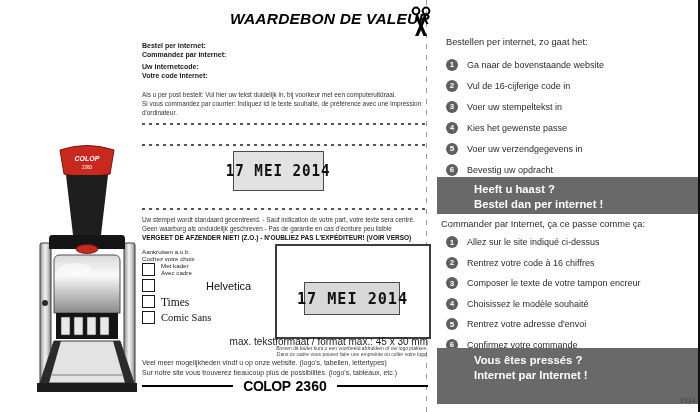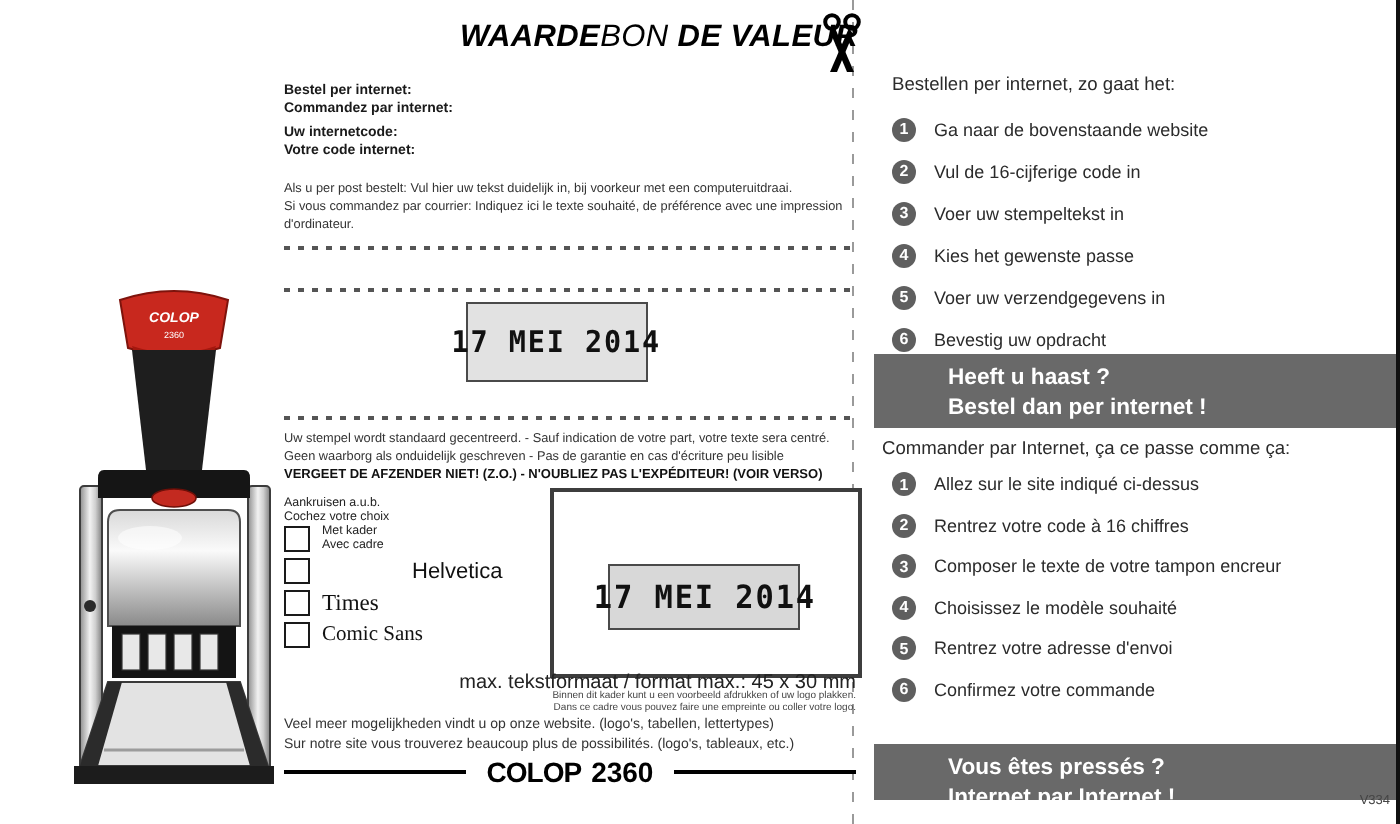--- a/index.html
+++ b/index.html
@@ -7,21 +7,21 @@
         font-family:"Liberation Sans",sans-serif;color:#222;}
 
   
   .cut-line{position:absolute;left:426px;top:0;width:1px;height:412px;
             background:repeating-linear-gradient(180deg,#9a9a9a 0 5px,transparent 5px 11px);}
   .right-border{position:absolute;right:0;top:0;width:2px;height:412px;background:#111;}
 
   
   .title{position:absolute;left:230px;top:10px;font-style:italic;font-weight:bold;
          font-size:15.5px;color:#000;letter-spacing:.2px;white-space:nowrap;}
-  .title .heavy{font-weight:400;}
+  .title .heavy{font-weight:700;}
   .scissors{position:absolute;left:408px;top:6px;}
 
   
   .lc{position:absolute;left:142px;width:286px;}
   .bold-lines{font-size:7px;font-weight:bold;line-height:9px;color:#1a1a1a;}
   .small-par{font-size:6.4px;line-height:8.8px;color:#333;}
   .dash{position:absolute;left:142px;width:286px;height:2px;
         background:repeating-linear-gradient(90deg,#555 0 3px,transparent 3px 7px);}
   .datebox{position:absolute;background:#e2e2e2;border:1px solid #4a4a4a;
            display:flex;align-items:center;justify-content:center;}
@@ -265,20 +265,20 @@
     <div class="step" style="height:20.5px">
       <span class="step-num">5</span>
       <span class="step-text">Rentrez votre adresse d'envoi</span>
     </div>
     <div class="step" style="height:20.5px">
       <span class="step-num">6</span>
       <span class="step-text">Confirmez votre commande</span>
     </div>
   </div>
 
-  <div class="banner" style="top:372px;height:28px">
+  <div class="banner" style="top:348px;height:56px">
     <span>Vous êtes pressés ?</span>
     <span>Internet par Internet !</span>
   </div>
 
   <div class="version">V334</div>
 
 </div>
 
 </body></html>

